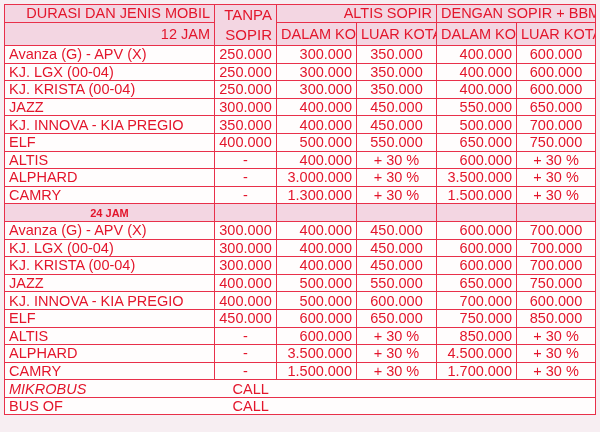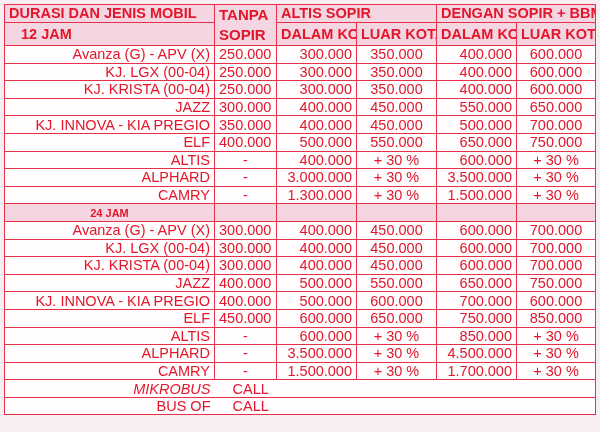--- a/index.html
+++ b/index.html
@@ -19,26 +19,26 @@
   }
   table.price td, table.price th {
     border: 1px solid #e8304a;
     padding: 0 4px;
     height: 16.6px;
     line-height: 16px;
     font-size: 14.5px;
     white-space: nowrap;
     overflow: hidden;
   }
-  th { font-weight: bold; background: #f3d6e2; text-align: left; }
+  th { font-weight: normal; background: #f3d6e2; text-align: right; }
   th.main { font-size: 15px; height: 22px; }
   th.sub  { font-size: 11.5px; height: 17px; }
   tr.group td { background: #f3d6e2; font-weight: bold; text-align: center; font-size: 11px; }
-  td.name { text-align: right; }
-  td.num { text-align: left; padding-right: 6px; }
+  td.name { text-align: left; }
+  td.num { text-align: center; padding-right: 6px; }
   td.c { text-align: center; }
   td.dk { text-align: right; padding-right: 18px; }
   td.lk { text-align: center; }
   td.call { text-align: center; }
   col.c0 { width: 210px; }
   col.c1 { width: 62px; }
   col.c2 { width: 80px; }
   col.c3 { width: 80px; }
   col.c4 { width: 80px; }
   col.c5 { width: 79px; }

